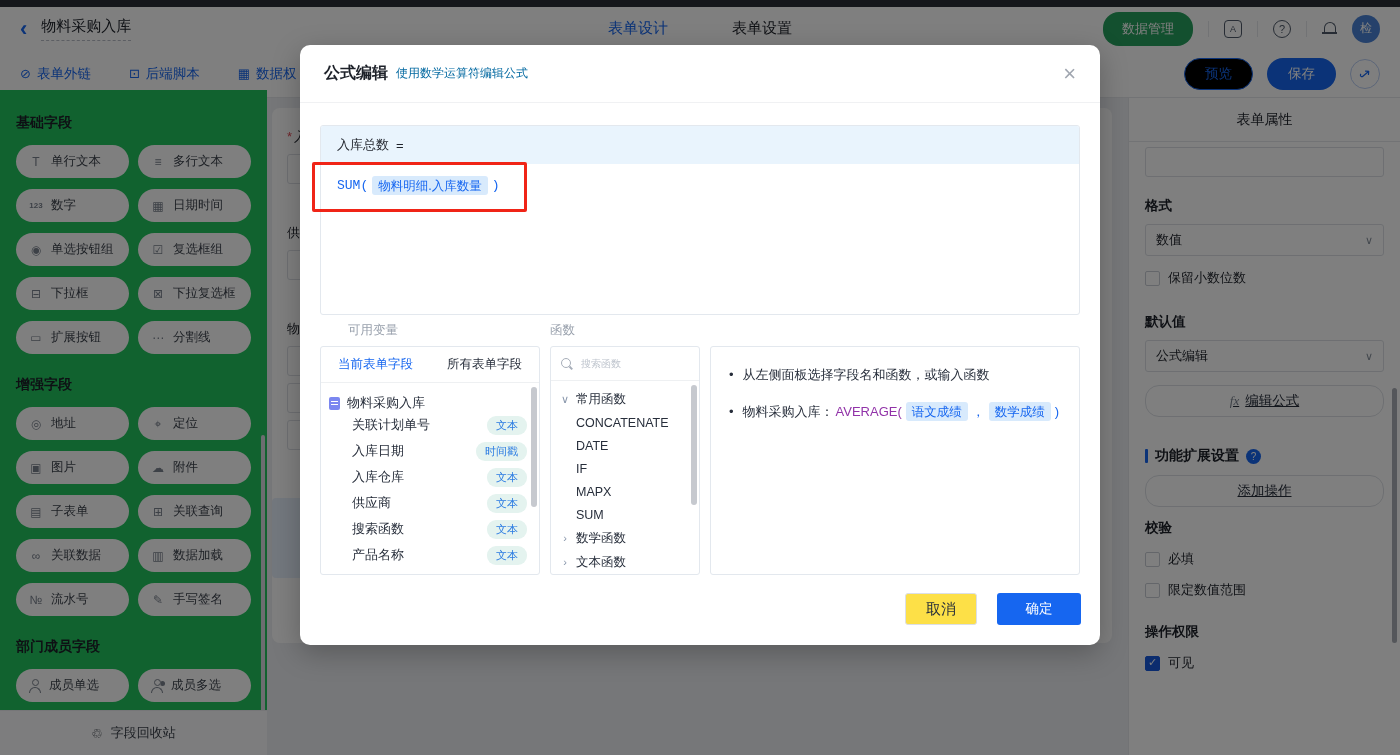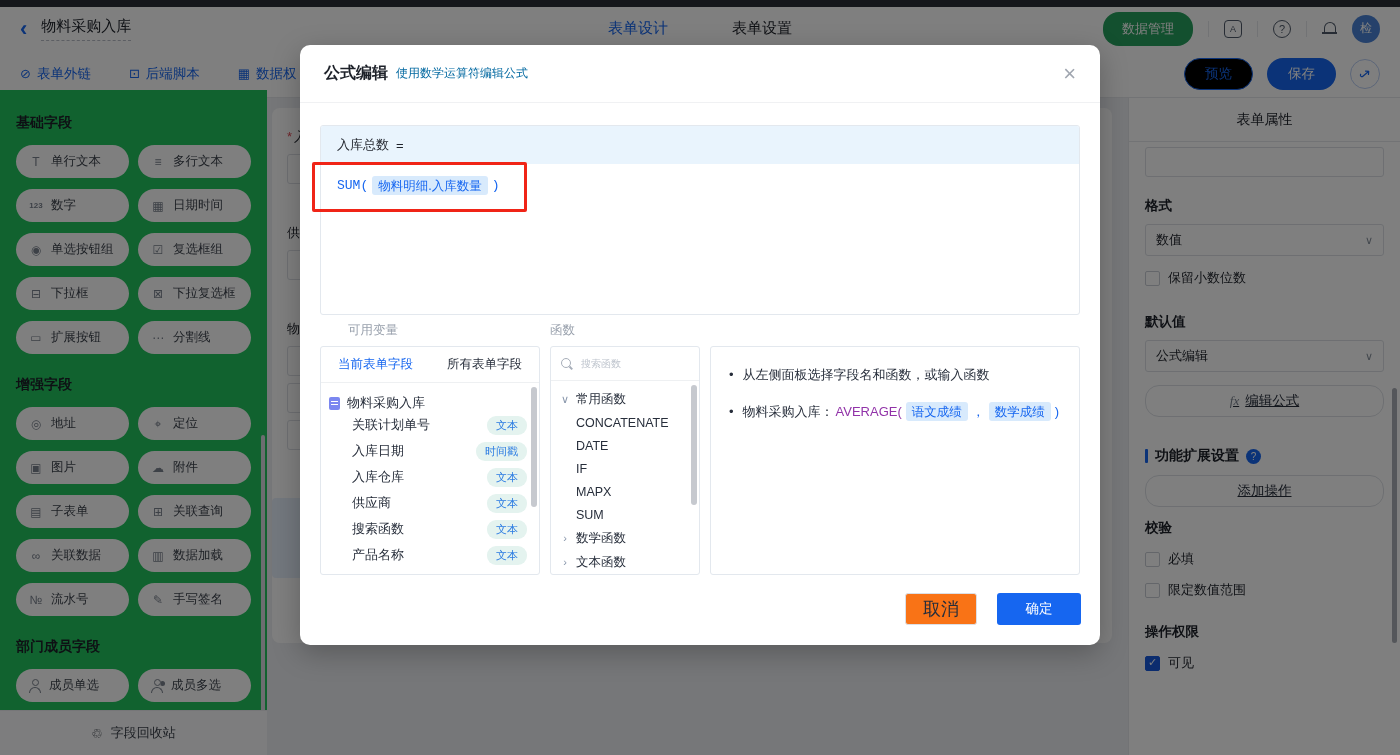--- a/index.html
+++ b/index.html
@@ -126,21 +126,21 @@
   .fn-item { height:23px; display:flex; align-items:center; padding-left:16px; font-size:12.5px; color:#272e3b; cursor:pointer; }
   .fns-scroll { position:absolute; right:2px; top:38px; width:6px; height:120px; background:#c6c9cf; border-radius:3px; }
 
   .tips-box { position:absolute; left:410px; top:301px; width:370px; height:229px; border:1px solid #e3e8ee; border-radius:3px; padding:18px 18px; font-size:13px; color:#272e3b; }
   .tip-row { display:flex; margin-bottom:17px; line-height:1.5; }
   .bullet { margin-right:9px; color:#272e3b; }
   .fn-purple { color:#9132a8; margin-left:2px; }
   .blue { color:#1666f0; }
 
   .modal-footer { position:absolute; right:19px; top:548px; display:flex; gap:20px; }
-  .btn-cancel { width:72px; height:32px; border:1px solid #dcdfe5; border-radius:3px; background:#f97316; font-size:18px; color:#272e3b; cursor:pointer; }
+  .btn-cancel { width:72px; height:32px; border:1px solid #dcdfe5; border-radius:3px; background:#fde047; font-size:15px; color:#272e3b; cursor:pointer; }
   .btn-ok { width:84px; height:32px; border:none; border-radius:3px; background:#1666f0; font-size:13.5px; color:#fff; cursor:pointer; }
 </style>
 </head>
 <body>
 
 <div class="stage">
 
   <div class="top-edge"></div>
 
   <div class="topbar">

